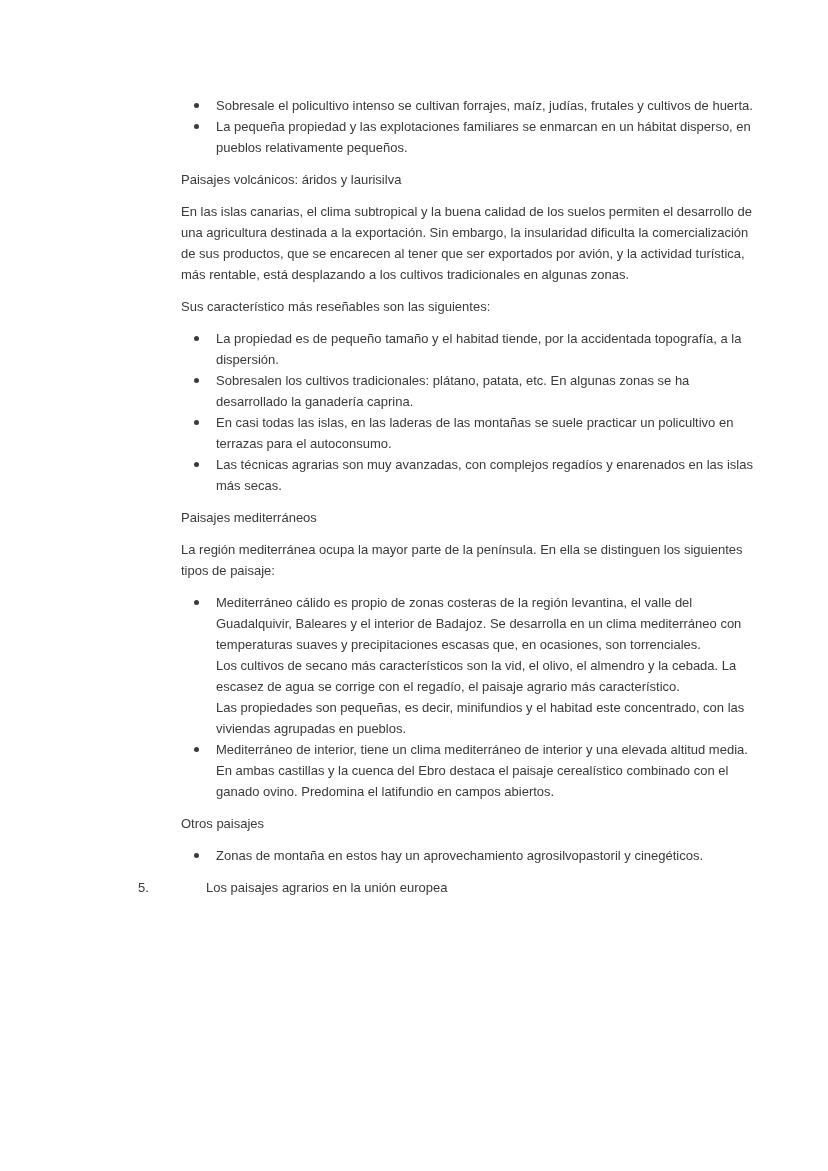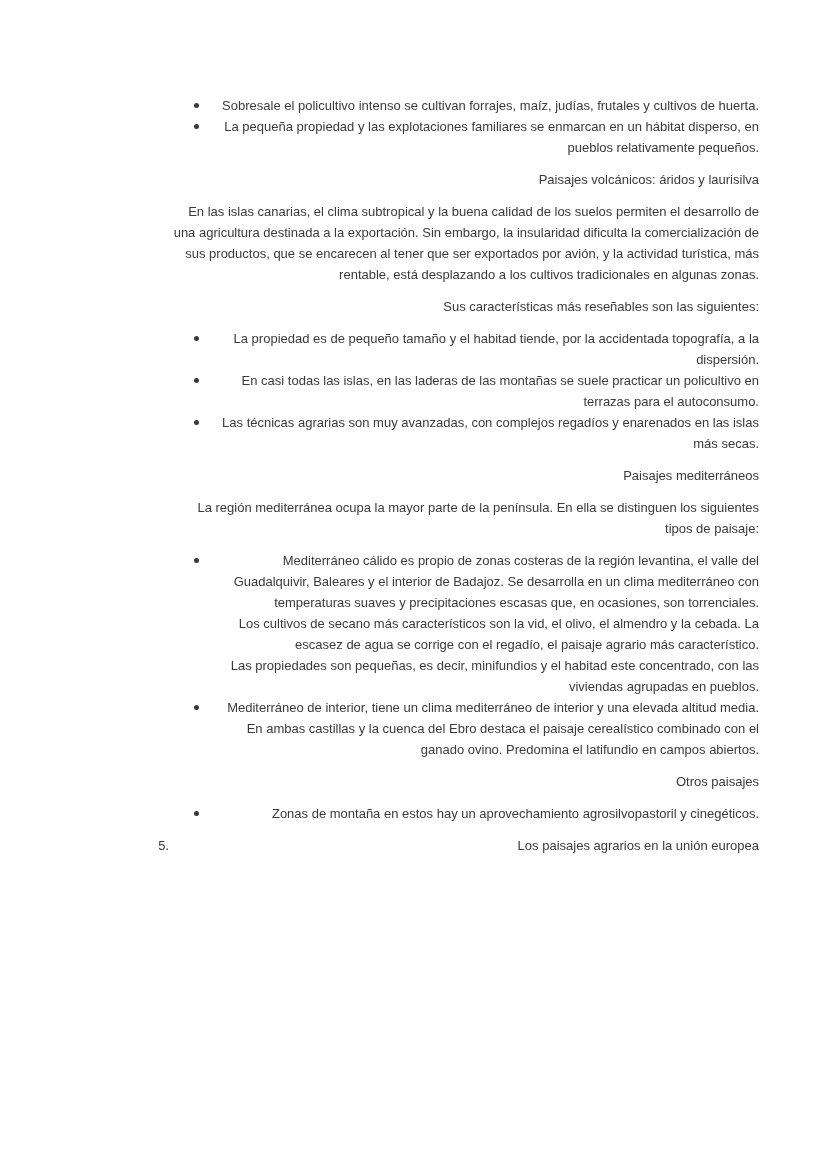--- a/index.html
+++ b/index.html
@@ -17,24 +17,24 @@
     font-family: "Liberation Sans", sans-serif;
     color: #3a3a3a;
   }
   .doc {
     position: absolute;
     left: 169px;
     top: 95px;
     width: 590px;
     font-size: 13px;
     line-height: 21px;
-    text-align: right;
+    text-align: left;
   }
   .para, .heading {
-    margin: 0 0 11px 0;
+    margin: 0 0 11px 12px;
     font-weight: normal;
     font-size: 13px;
   }
   ul.blist {
     list-style: none;
     margin: 0 0 11px 0;
     padding: 0;
   }
   ul.blist li {
     position: relative;
@@ -80,26 +80,30 @@
       <li>
         <span class="dot"></span>
         <span class="litext">La pequeña propiedad y las explotaciones familiares se enmarcan en un hábitat disperso, en pueblos relativamente pequeños.</span>
       </li>
     </ul>
 
     <p class="heading">Paisajes volcánicos: áridos y laurisilva</p>
 
     <p class="para">En las islas canarias, el clima subtropical y la buena calidad de los suelos permiten el desarrollo de una agricultura destinada a la exportación. Sin embargo, la insularidad dificulta la comercialización de sus productos, que se encarecen al tener que ser exportados por avión, y la actividad turística, más rentable, está desplazando a los cultivos tradicionales en algunas zonas.</p>
 
-    <p class="para">Sus características más reseñables son las siguientes:</p>
+    <p class="para">Sus característico más reseñables son las siguientes:</p>
 
     <ul class="blist">
       <li>
         <span class="dot"></span>
         <span class="litext">La propiedad es de pequeño tamaño y el habitad tiende, por la accidentada topografía, a la dispersión.</span>
+      </li>
+      <li>
+        <span class="dot"></span>
+        <span class="litext">Sobresalen los cultivos tradicionales: plátano, patata, etc. En algunas zonas se ha desarrollado la ganadería caprina.</span>
       </li>
       <li>
         <span class="dot"></span>
         <span class="litext">En casi todas las islas, en las laderas de las montañas se suele practicar un policultivo en terrazas para el autoconsumo.</span>
       </li>
       <li>
         <span class="dot"></span>
         <span class="litext">Las técnicas agrarias son muy avanzadas, con complejos regadíos y enarenados en las islas más secas.</span>
       </li>
     </ul>

